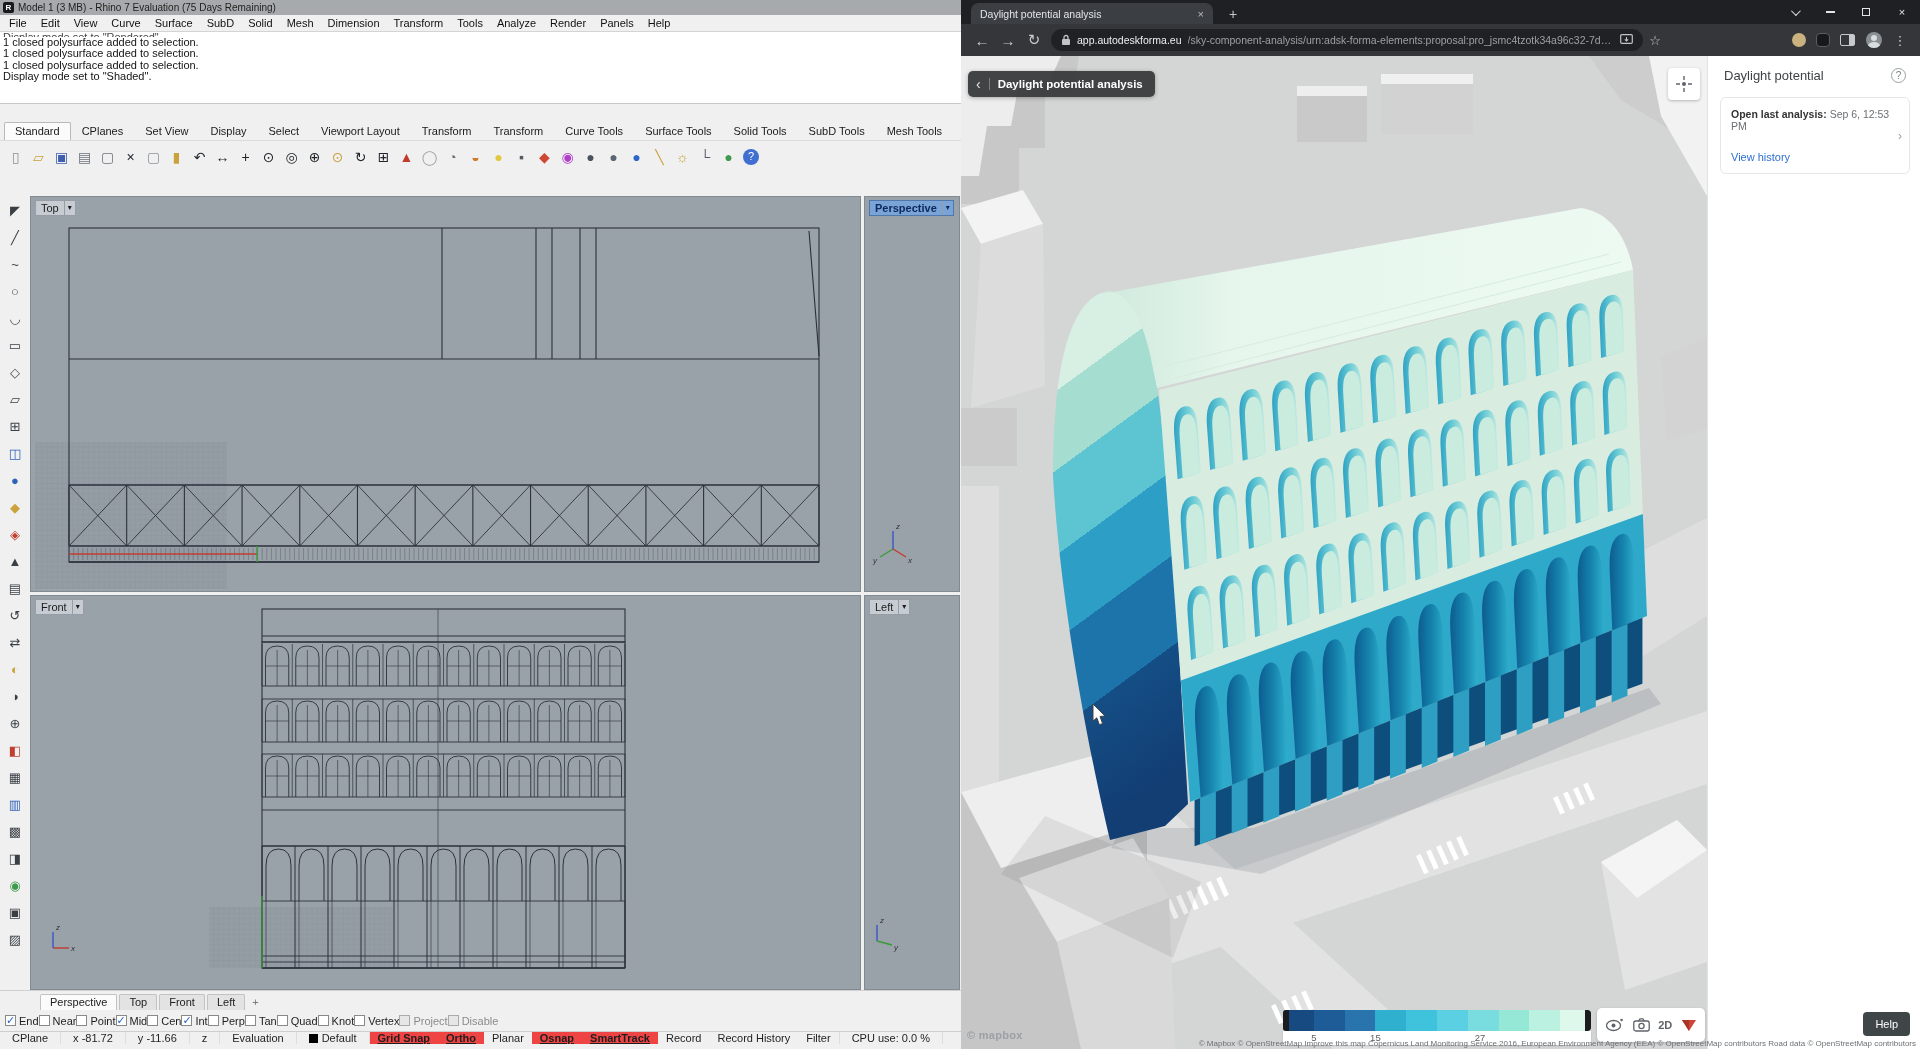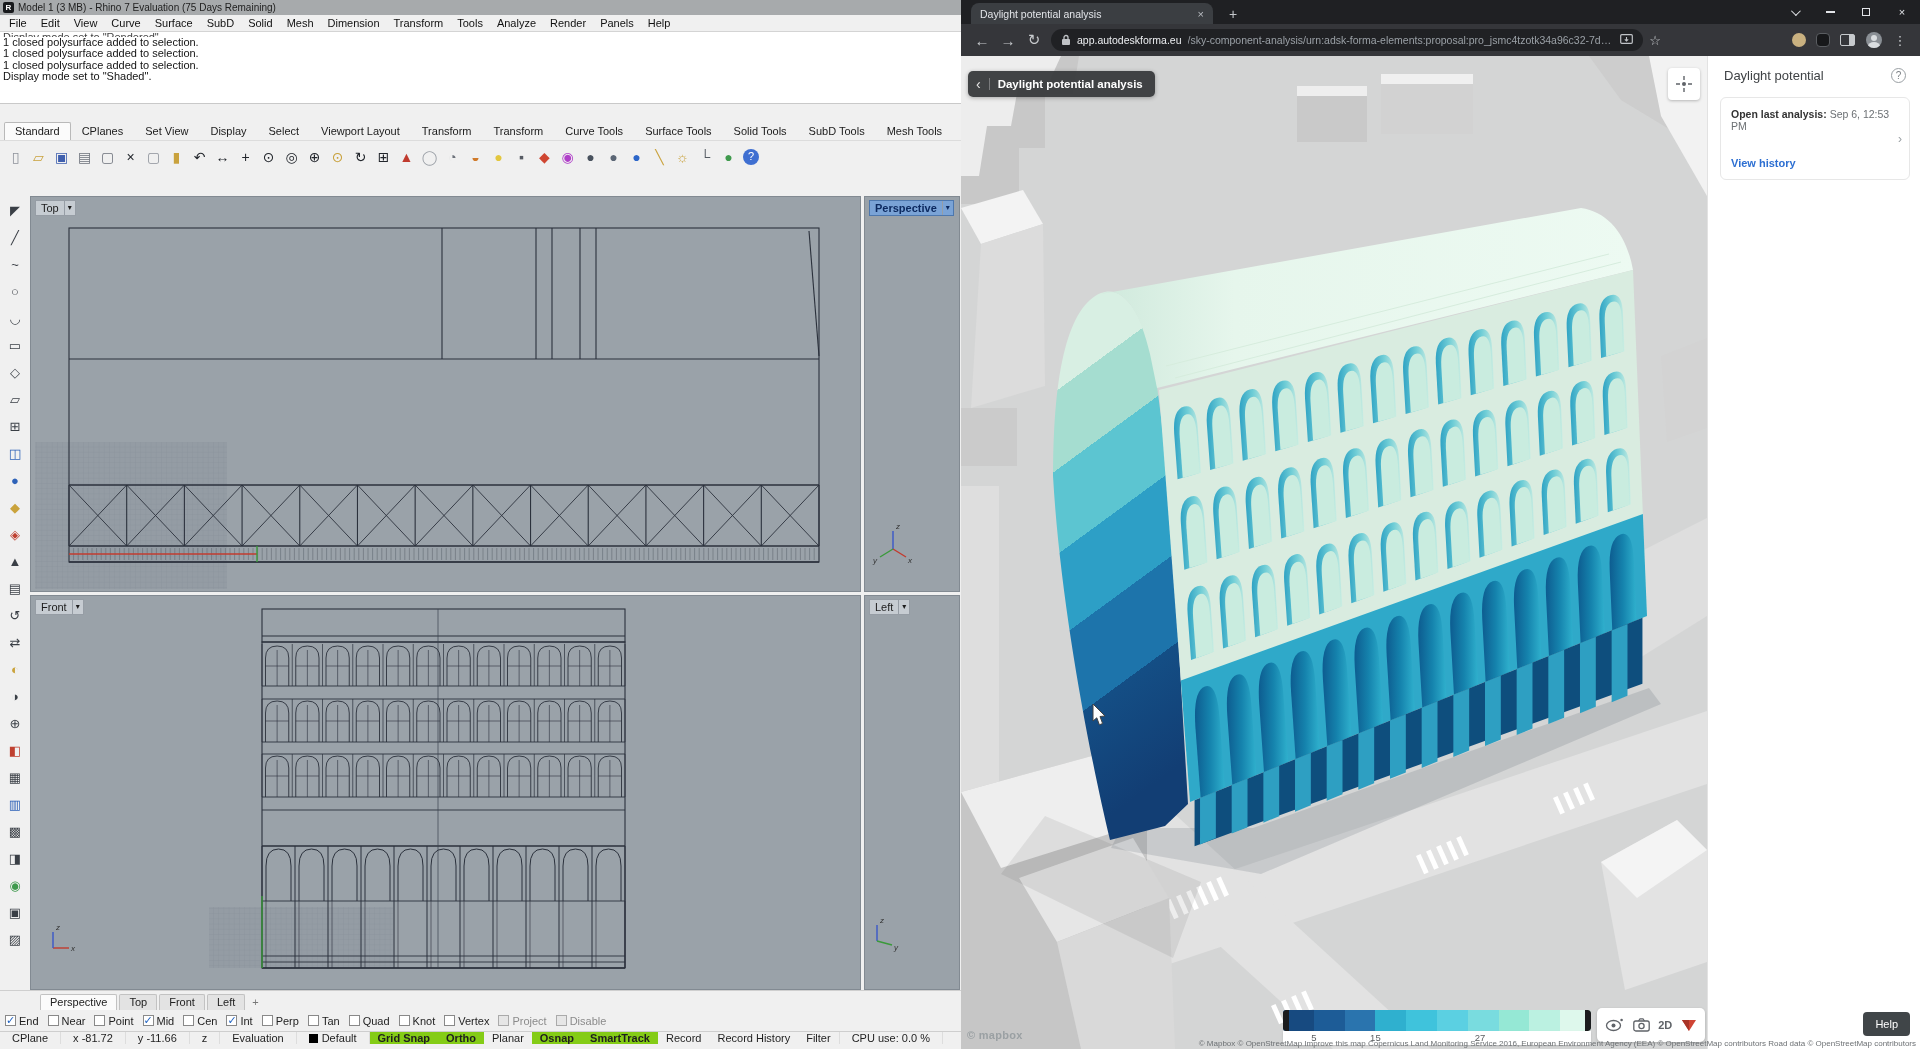--- a/index.html
+++ b/index.html
@@ -33,31 +33,31 @@
   .vp svg { position:absolute; left:0; top:0; }
   .vp-label { position:absolute; left:4px; top:3px; display:flex; align-items:stretch; font-size:11px; background:#c6ccd2; border:1px solid #969da5; color:#1c1c1c; z-index:3; }
   .vp-label .lbl { padding:0 5px; line-height:14px; }
   .vp-label .arr { border-left:1px solid #969da5; padding:0 3px; font-size:8px; line-height:14px; }
   .vp-label.active { background:#7aa3d6; border-color:#4d77ad; color:#0d2a60; font-weight:700; }
   .ln { stroke:#2b313c; stroke-width:1.1; fill:none; }
   .rh-vptabs { position:absolute; left:0; right:0; bottom:39px; height:20px; background:#f0f0f0; border-top:1px solid #cfcfcf; display:flex; align-items:flex-end; padding-left:40px; font-size:11px; color:#222; gap:2px; }
   .vptab { padding:1px 9px 2px; border:1px solid #c2c2c2; border-bottom:none; background:#e3e3e3; border-radius:2px 2px 0 0; }
   .vptab.active { background:#fbfbfb; }
   .vptab-plus { padding:1px 5px 2px; color:#777; font-size:11px; }
-  .rh-osnap { position:absolute; left:0; right:0; bottom:18px; height:21px; background:#f0f0f0; display:flex; align-items:center; gap:9px; padding-left:5px; font-size:11px; color:#1e1e1e; }
+  .rh-osnap { position:absolute; left:0; right:0; bottom:18px; height:21px; background:#f0f0f0; display:flex; align-items:center; gap:0; padding-left:5px; font-size:11px; color:#1e1e1e; }
   .os-item { display:flex; align-items:center; gap:3px; }
   .os-box { width:11px; height:11px; border:1px solid #898989; background:#fff; position:relative; }
   .os-box.checked::after { content:"✓"; position:absolute; left:0px; top:-2px; color:#1e62c2; font-size:11px; font-weight:700; }
   .os-item.disabled { color:#8b8b8b; }
   .os-item.disabled .os-box { background:#e6e6e6; border-color:#aaa; }
   .rh-status { position:absolute; left:0; right:0; bottom:0; height:18px; background:#f0f0f0; border-top:1px solid #cecece; display:flex; align-items:flex-start; font-size:11px; color:#1e1e1e; }
   .st-cell { padding:0 12px; border-right:1px solid #dddddd; display:flex; align-items:center; justify-content:center; gap:4px; white-space:nowrap; }
   .st-swatch { width:9px; height:9px; background:#000; display:inline-block; }
   .st-toggle { padding:0 8px; display:flex; align-items:center; white-space:nowrap; }
-  .st-toggle.on { font-weight:700; background:#84cc16; }
+  .st-toggle.on { font-weight:700; background:#ef4444;text-decoration:underline; }
 
   
   #chrome { position:absolute; left:961px; top:0; width:959px; height:1049px; background:#d5d6d6; }
   .cr-tabstrip { position:relative; height:24px; background:#1f2023; }
   .cr-tab { position:absolute; left:10px; top:3px; width:242px; height:21px; background:#3b3e42; border-radius:8px 8px 0 0; display:flex; align-items:center; gap:6px; padding:0 9px; font-size:10.5px; color:#e2e4e8; }
   .cr-tab .x { margin-left:auto; color:#b9bcc1; font-size:11px; }
   .cr-newtab { position:absolute; left:262px; top:4px; width:20px; height:20px; color:#c4c7cb; font-size:14px; display:flex; align-items:center; justify-content:center; }
   .win-controls { position:absolute; right:0; top:0; height:24px; display:flex; }
   .wc { width:36px; height:24px; display:flex; align-items:center; justify-content:center; color:#e2e4e8; font-size:11px; }
   .wc .chev { width:7px; height:7px; border-right:1.5px solid #e2e4e8; border-bottom:1.5px solid #e2e4e8; transform:rotate(45deg) translateY(-2px); }
@@ -99,21 +99,21 @@
   .attribution { position:absolute; right:4px; bottom:1px; font-size:8px; color:#6d7174; z-index:6; white-space:nowrap; }
   .panel { position:absolute; right:0; top:0; width:213px; bottom:0; background:#fff; border-left:1px solid #e2e2e2; z-index:5; }
   .panel-title-row { display:flex; align-items:center; justify-content:space-between; padding:12px 14px 0 16px; }
   .panel-title { font-size:13px; color:#3f4245; }
   .help-circle { width:15px; height:15px; border:1.2px solid #9aa0a4; border-radius:50%; color:#7b8085; font-size:10px; display:flex; align-items:center; justify-content:center; }
   .panel-card { margin:14px 10px 0 12px; border:1px solid #e7e7e7; border-radius:6px; padding:10px 18px 10px 10px; position:relative; }
   .card-line1 { font-size:10.5px; color:#333; }
   .card-line1 b { font-weight:700; }
   .card-line1 .val { color:#6c7074; }
   .card-chevron { position:absolute; right:7px; top:50%; transform:translateY(-50%); color:#9aa0a4; font-size:12px; }
-  .view-history { margin-top:25px; font-size:11px; color:#2d6fd2; font-weight:700; }
+  .view-history { margin-top:19px; font-size:11px; color:#2d6fd2; font-weight:400; }
   .help-btn { position:absolute; right:10px; bottom:13px; background:#404548; color:#fff; font-size:11px; padding:6px 12px; border-radius:4px; border:none; }
 </style>
 </head>
 <body>
 
 <div id="root">
 
   <section id="rhino">
     <div class="rh-titlebar">
       <span class="rh-appicon">R</span>

